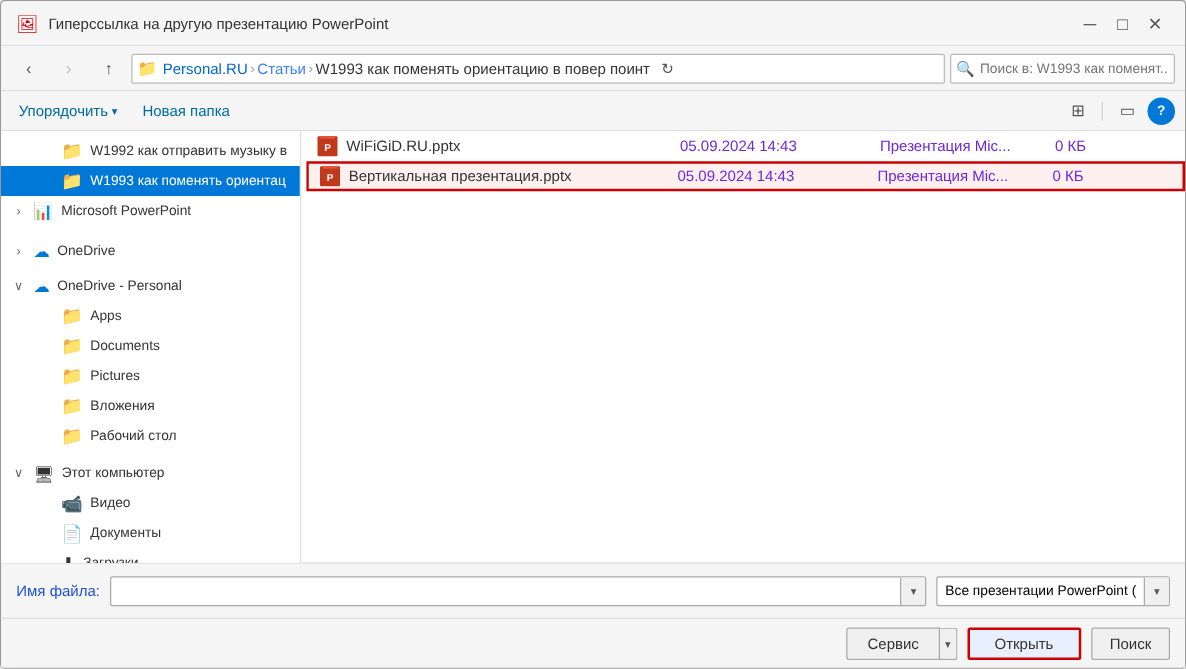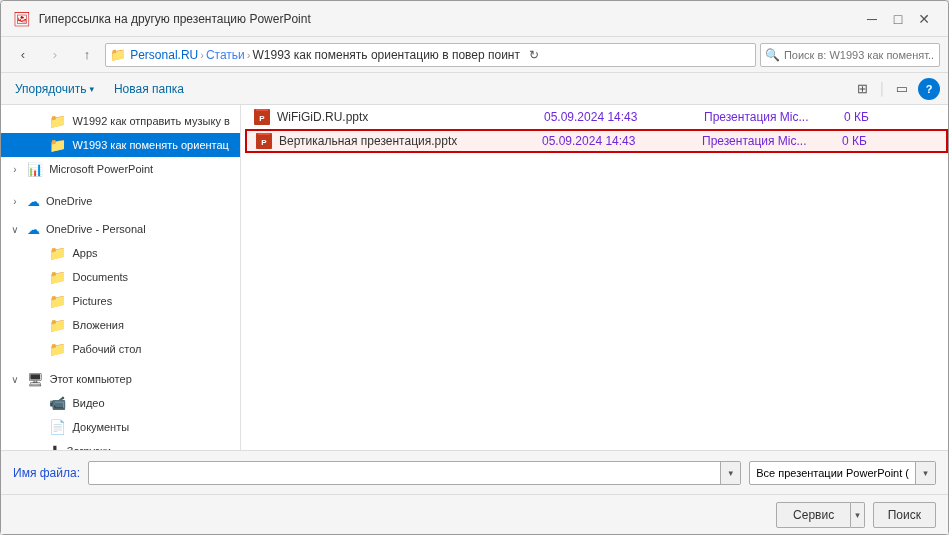--- a/index.html
+++ b/index.html
@@ -643,18 +643,21 @@
     </div>
   </div>
 
   <div class="bottom-actions">
     <div class="btn-service">
       <button class="btn-main">
         <span>Сервис</span>
       </button>
       <button class="btn-dropdown">▾</button>
     </div>
+    <button class="btn-open">
+      <span>Открыть</span>
+    </button>
     <button class="btn-cancel">
       <span>Поиск</span>
     </button>
   </div>
 
 </div>
 
 </body></html>

